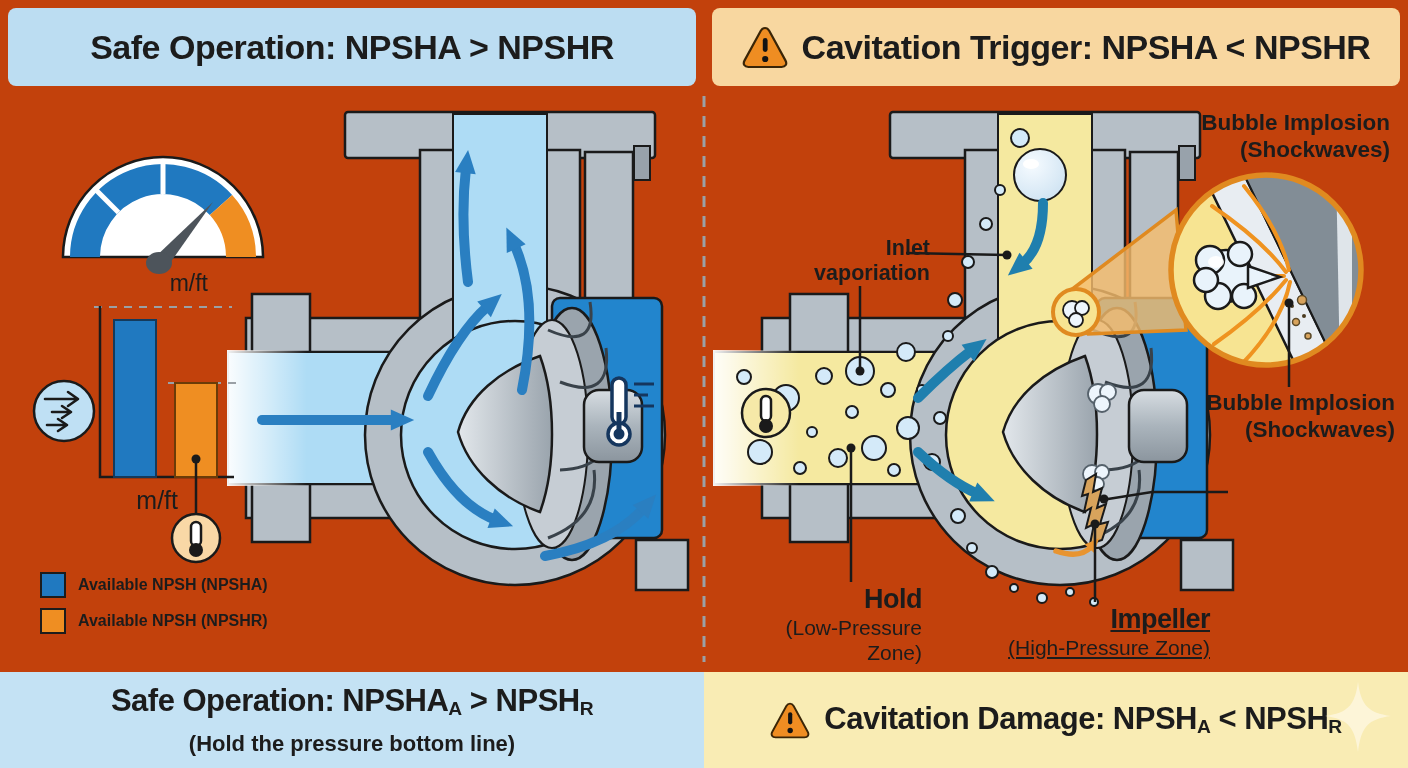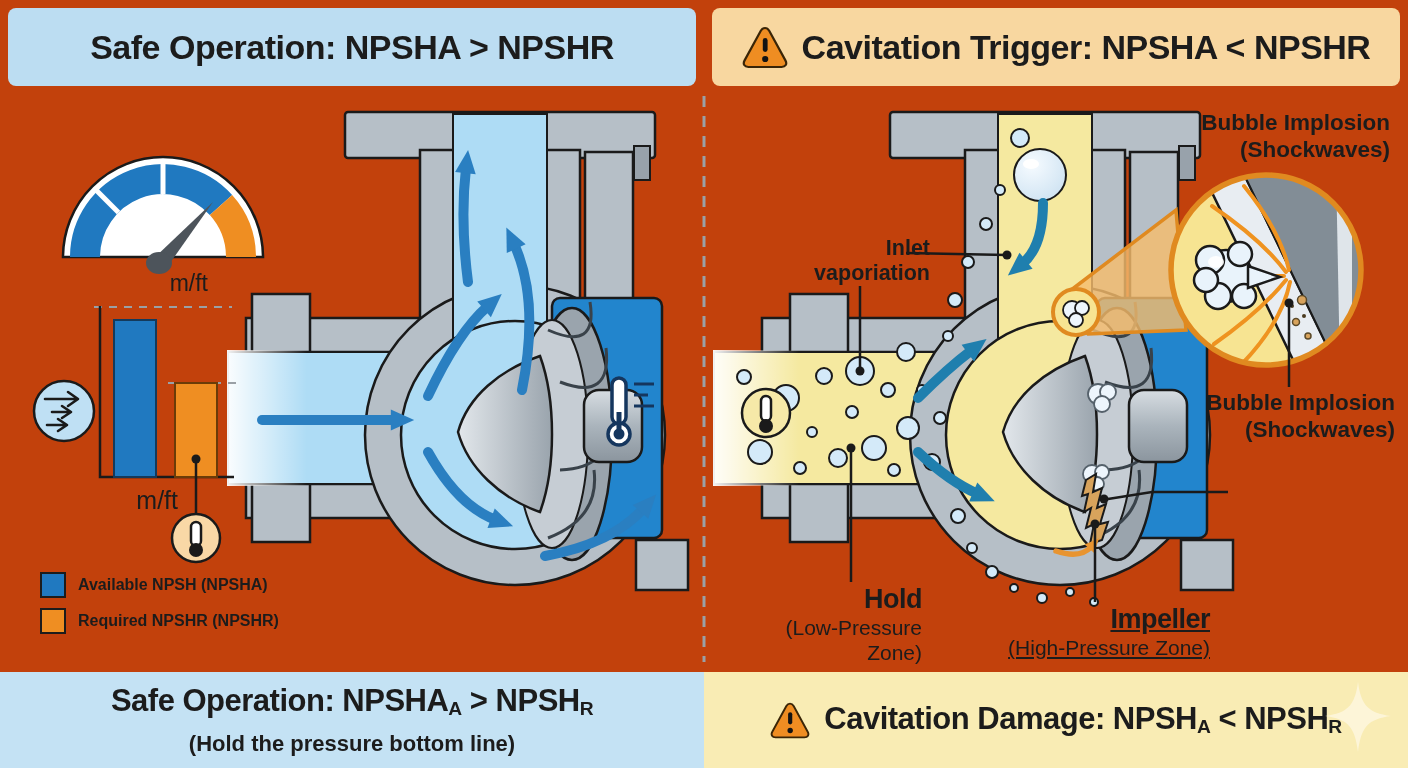--- a/index.html
+++ b/index.html
@@ -303,21 +303,21 @@
   <div class="lbl unit" style="left:118px;top:270px;width:90px;">m/ft</div>
   <div class="lbl unit" style="left:88px;top:486px;width:90px;font-size:25px;">m/ft</div>
 
   <div class="legend">
     <div class="legend-row">
       <div class="legend-sq sq-blue"></div>
       <div class="legend-txt">Available NPSH (NPSHA)</div>
     </div>
     <div class="legend-row">
       <div class="legend-sq sq-orange"></div>
-      <div class="legend-txt">Required NPSHR (NPSHR)</div>
+      <div class="legend-txt">Available NPSH (NPSHR)</div>
     </div>
   </div>
 
   <div class="lbl calloutlbl" style="left:790px;top:236px;width:140px;">
     <div>Inlet</div>
     <div>vaporiation</div>
   </div>
   <div class="lbl" style="left:1160px;top:110px;width:230px;font-size:22.5px;font-weight:bold;">
     <div>Bubble Implosion</div>
     <div>(Shockwaves)</div>

